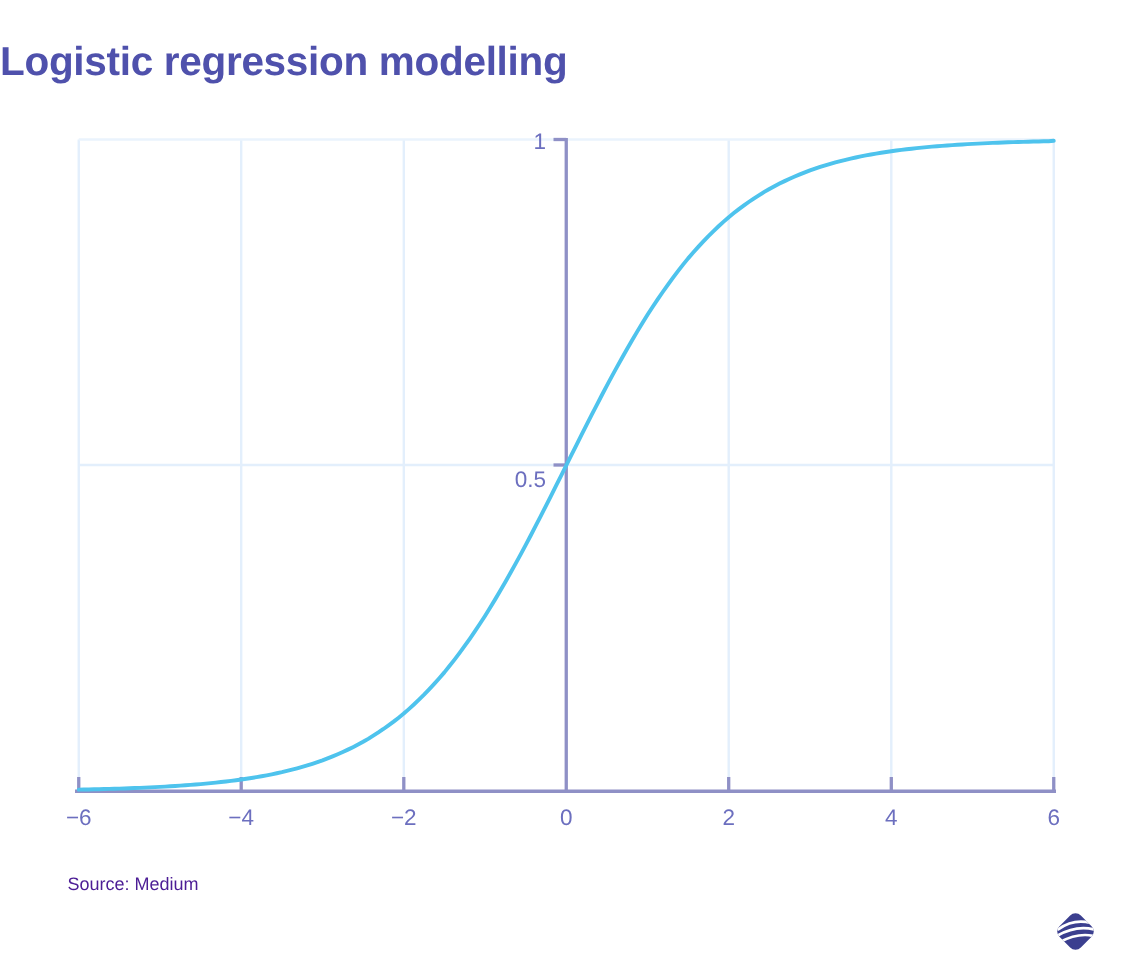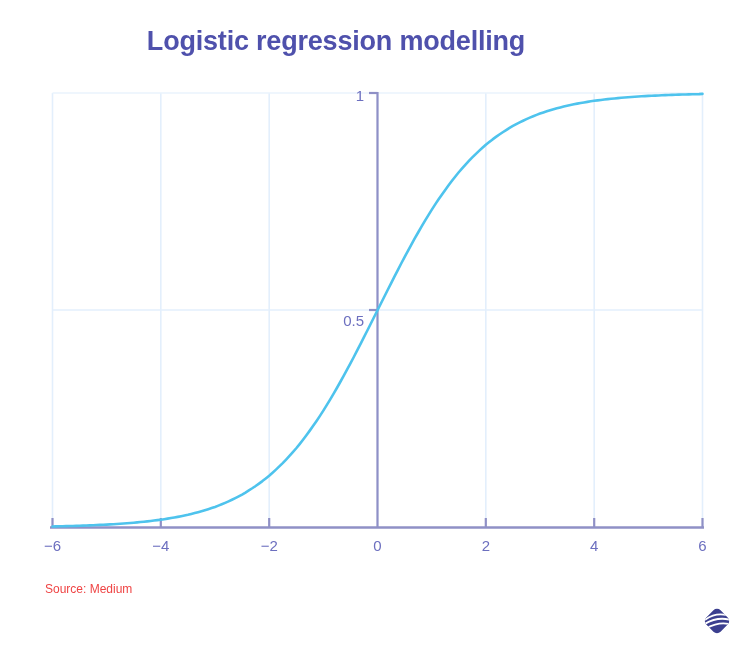--- a/index.html
+++ b/index.html
@@ -17,21 +17,21 @@
   #chart-card {
     position: absolute;
     inset: 0;
     background: #ffffff;
   }
   #chart-title {
     position: absolute;
     top: 26px;
     left: 0;
     width: 672px;
-    text-align: center;
+    text-align: left;
     font-size: 27px;
     font-weight: bold;
     letter-spacing: -0.2px;
     color: #4f51ac;
     font-family: "Liberation Sans", sans-serif;
   }
   #plot-wrap {
     position: absolute;
     left: 0;
     top: 0;
@@ -55,21 +55,21 @@
     top: 537px;
   }
   .y-tick-label {
     transform: translate(-100%, -50%);
   }
   #source-note {
     position: absolute;
     left: 45px;
     top: 582px;
     font-size: 12px;
-    color: #ef4444;
+    color: #4c1d95;
     font-family: "Liberation Sans", sans-serif;
   }
   #brand-logo {
     position: absolute;
     left: 699px;
     top: 603px;
     width: 36px;
     height: 36px;
   }
 </style>

